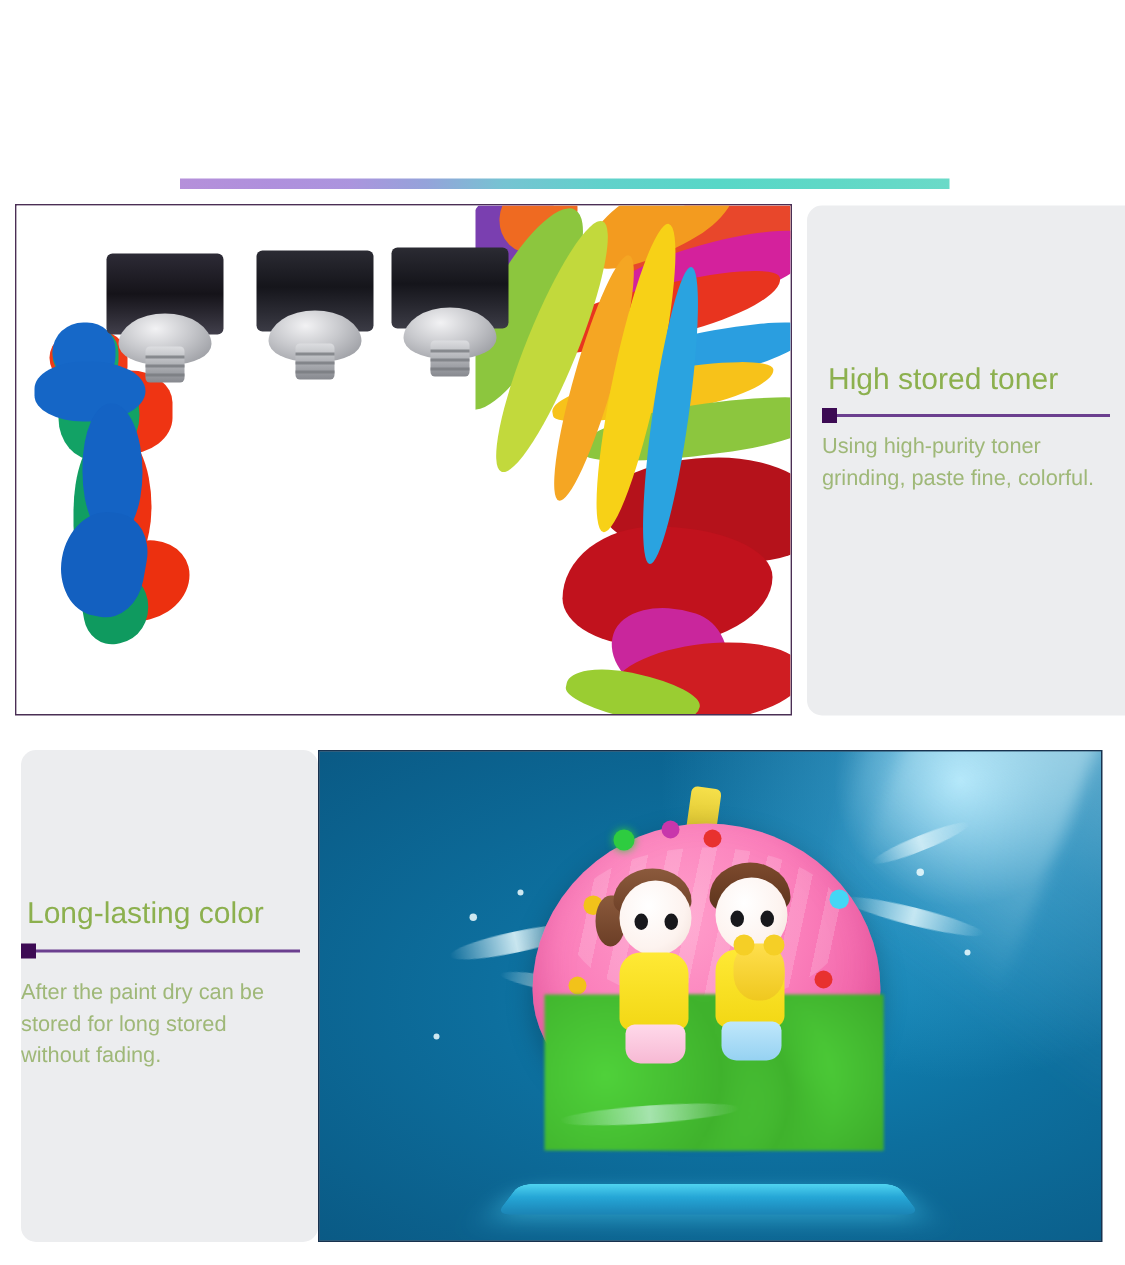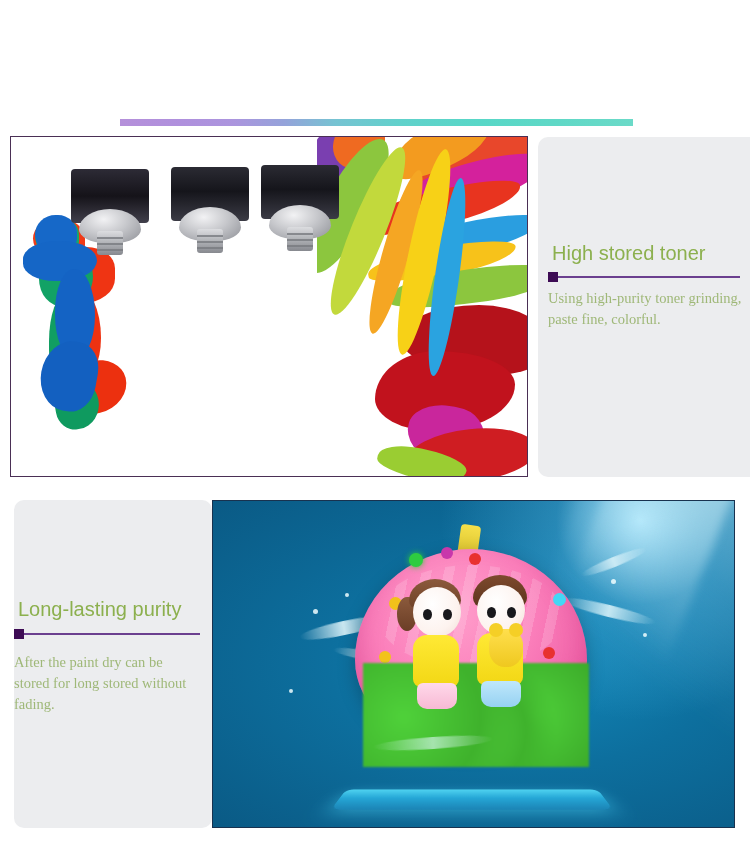--- a/index.html
+++ b/index.html
@@ -138,21 +138,21 @@
   }
   .rule-line {
     position: absolute; left: 10px; top: 4px; right: 0; height: 1.6px;
     background: #6b3f8f;
   }
   .feat-body {
     position: absolute;
     font-size: 14.5px;
     line-height: 21px;
     color: #9fb878;
-    font-family: Liberation Serif, serif;
+    font-family: Liberation Sans, sans-serif;
   }
 
   
   .t-right { left: 552px; top: 242px; }
   .r-right { left: 548px; top: 272px; width: 192px; }
   .b-right { left: 548px; top: 288px; width: 196px; }
 
   
   .t-left { left: 18px; top: 598px; }
   .r-left { left: 14px; top: 629px; width: 186px; }
@@ -370,21 +370,21 @@
 
   <div class="panel panel-right"></div>
   <div class="feat-title t-right">High stored toner</div>
   <div class="rule-wrap r-right">
     <div class="rule-sq"></div>
     <div class="rule-line"></div>
   </div>
   <div class="feat-body b-right">Using high-purity toner grinding, paste fine, colorful.</div>
 
   <div class="panel panel-left"></div>
-  <div class="feat-title t-left">Long-lasting purity</div>
+  <div class="feat-title t-left">Long-lasting color</div>
   <div class="rule-wrap r-left">
     <div class="rule-sq"></div>
     <div class="rule-line"></div>
   </div>
   <div class="feat-body b-left">After the paint dry can be stored for long stored without fading.</div>
 
   <div class="photo-bottom">
     <div class="beam"></div>
     <div class="beam2"></div>
 

